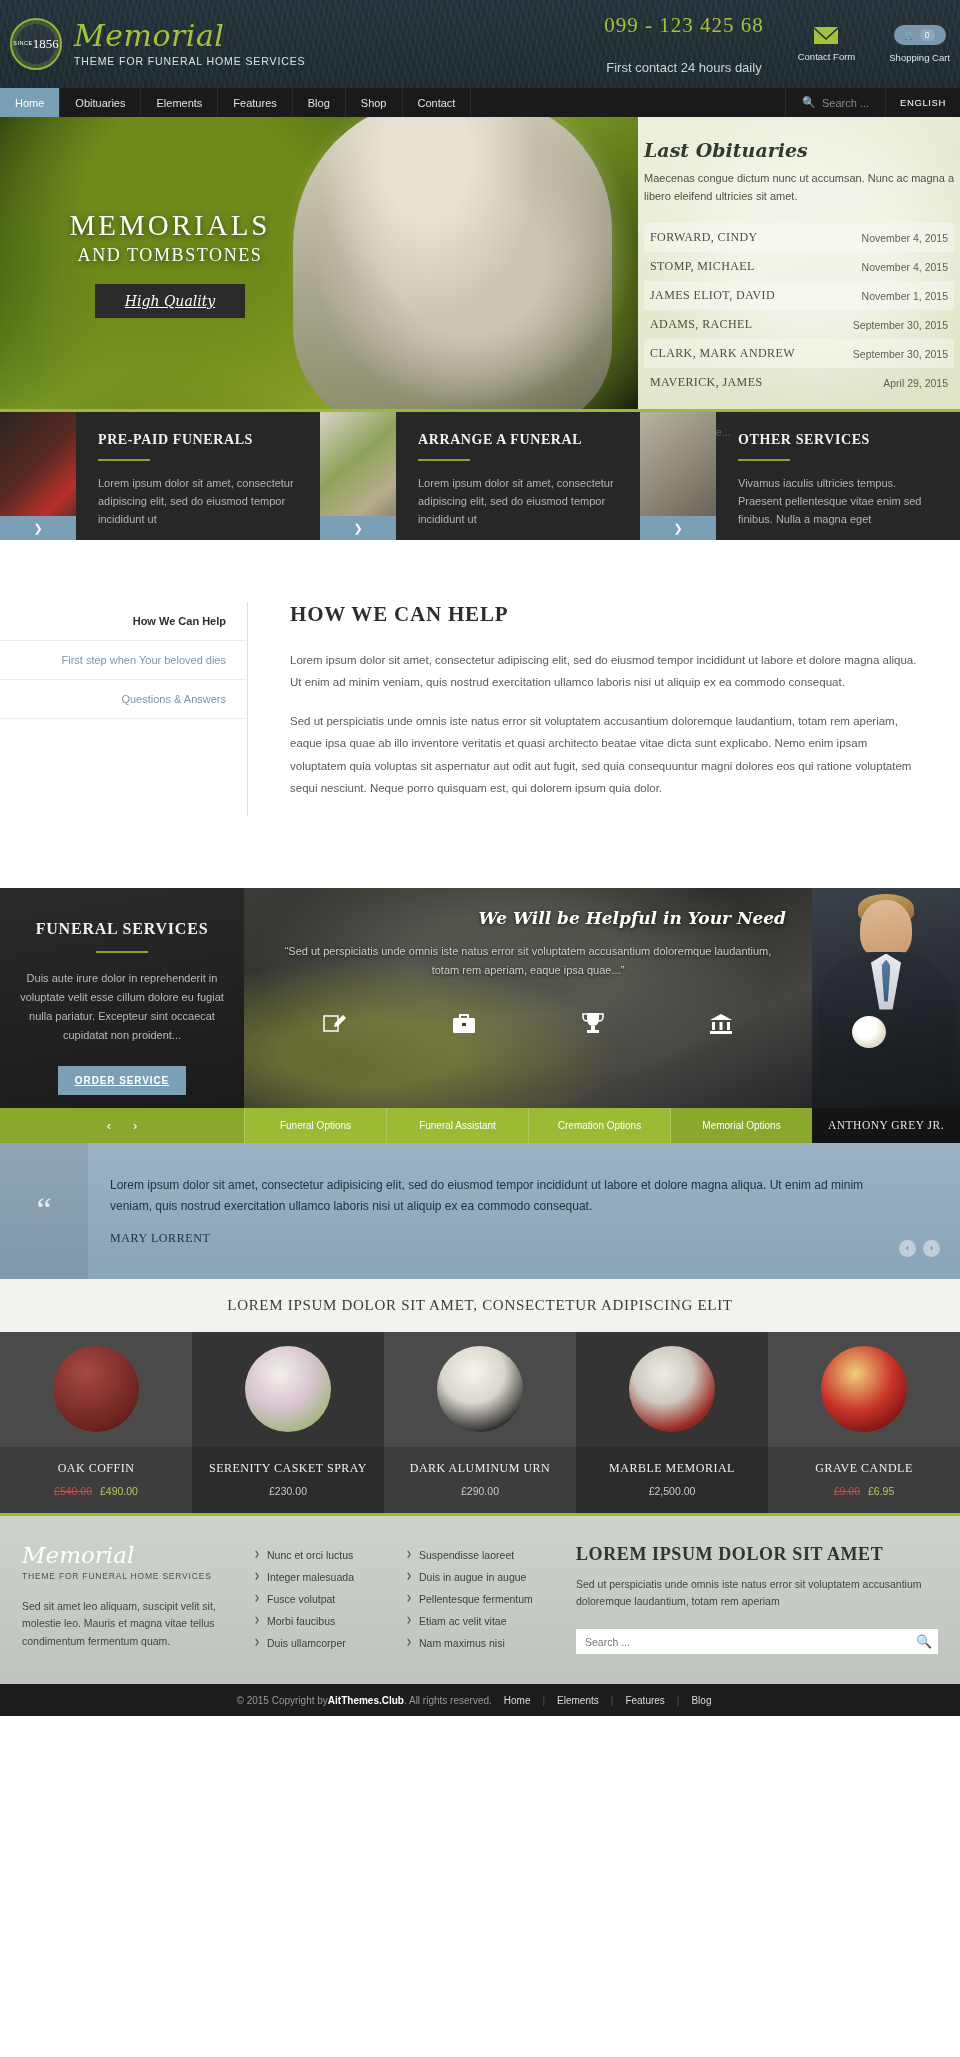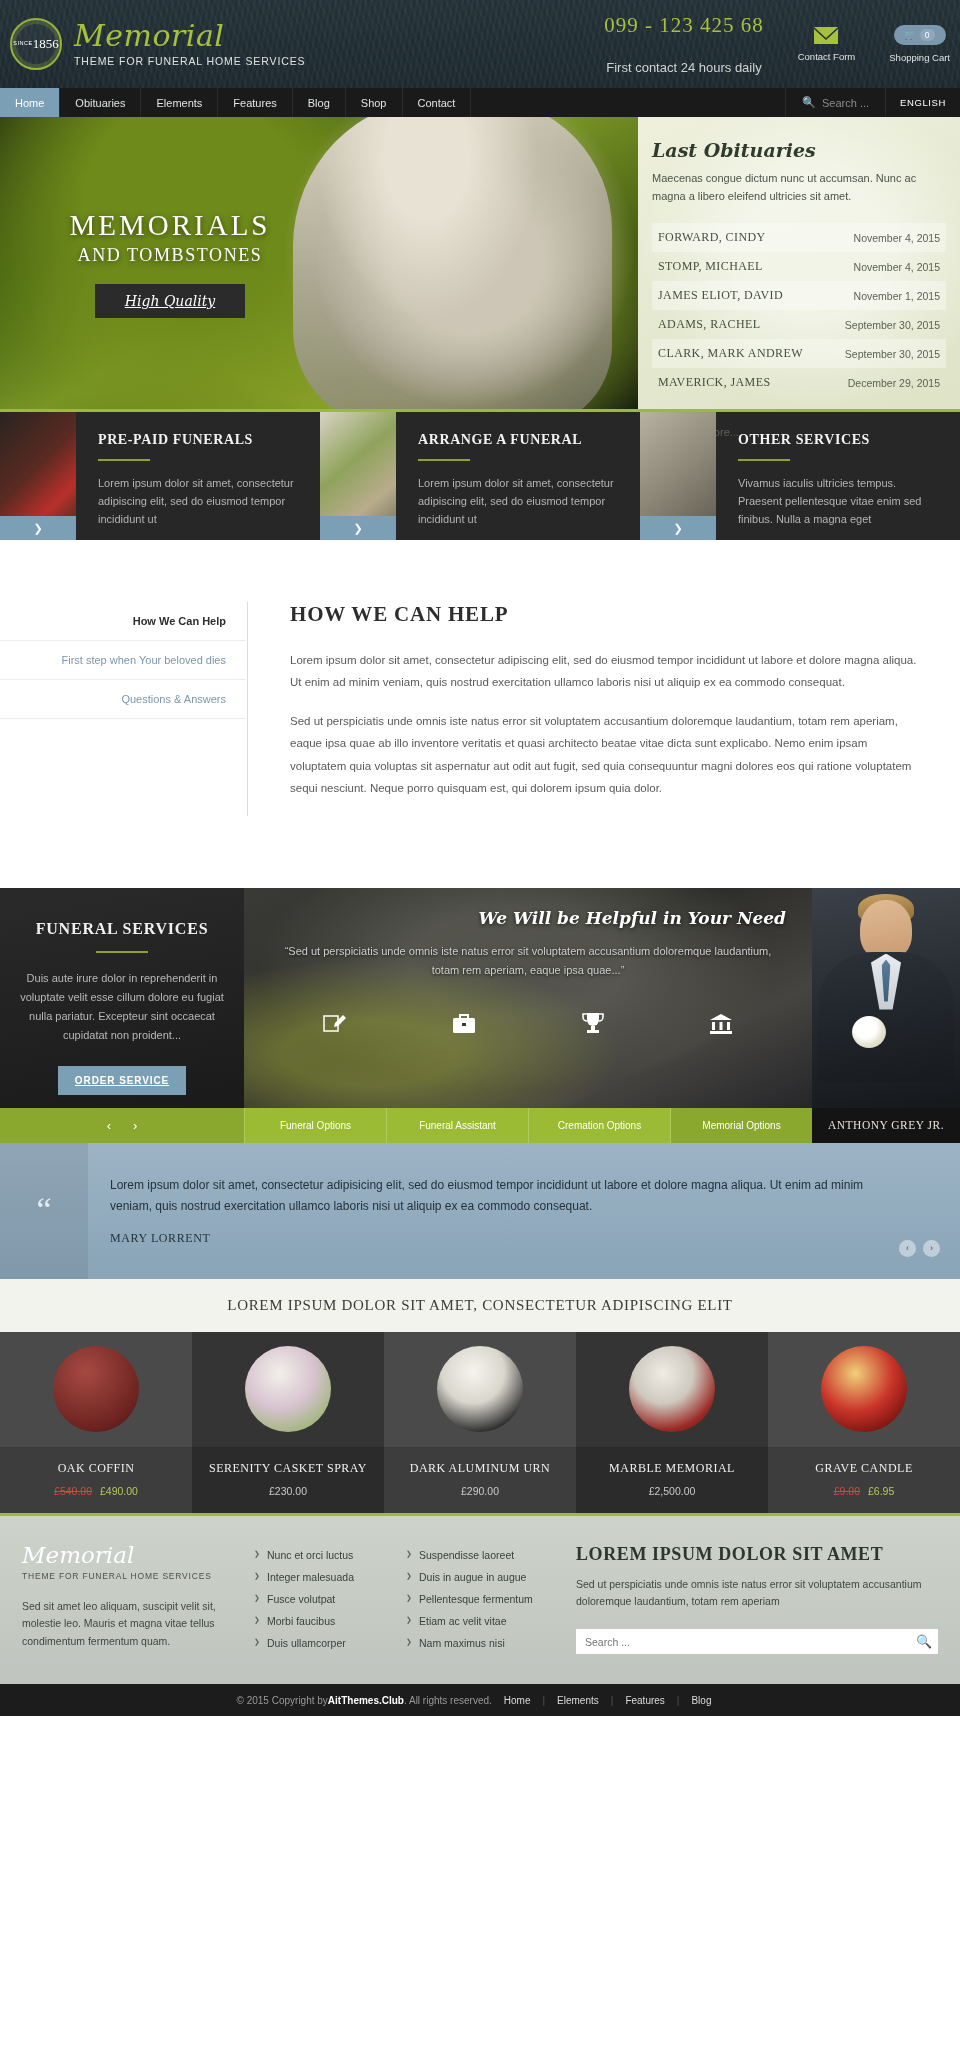--- a/index.html
+++ b/index.html
@@ -95,21 +95,21 @@
   .hero-cap h2 {
     font-family:"Liberation Serif",serif; font-size:18px; color:#fff;
     letter-spacing:1.6px; font-weight:400; margin-top:3px;
     text-shadow:0 2px 6px rgba(0,0,0,.6);
   }
   .hero-btn {
     display:inline-block; margin-top:18px; background:#2b2b2b; color:#fff;
     padding:9px 30px; font-family:"DejaVu Serif",serif; font-style:italic; font-size:14px;
   }
   .obits {
-    width:322px; padding:22px 14px 0; position:relative;
+    width:322px; padding:22px 6px 0; position:relative;
     background:
       radial-gradient(ellipse at 55% 45%, rgba(255,255,255,.5) 0 30%, rgba(255,255,255,0) 70%),
       linear-gradient(160deg,#eef0dd 0%,#e4e8cf 55%,#dfe4c8 100%);
   }
   .obits h3 {
     font-family:"DejaVu Serif",serif; font-style:italic; font-size:19px;
     color:#2f3b2c; margin-bottom:9px;
   }
   .obits > p { font-size:11px; color:#4c5347; line-height:1.6; }
   .obit-list { margin-top:18px; }
@@ -437,21 +437,21 @@
       <div class="obit-row">
         <span class="obit-name">ADAMS, RACHEL</span>
         <span class="obit-date">September 30, 2015</span>
       </div>
       <div class="obit-row">
         <span class="obit-name">CLARK, MARK ANDREW</span>
         <span class="obit-date">September 30, 2015</span>
       </div>
       <div class="obit-row">
         <span class="obit-name">MAVERICK, JAMES</span>
-        <span class="obit-date">December 29, 2015</span>
+        <span class="obit-date">April 29, 2015</span>
       </div>
     </div>
     <div class="viewmore">
       <span class="plus-btn">+</span>
       <span class="lbl">View More...</span>
     </div>
   </div>
 </div>
 
 <div class="boxes">

